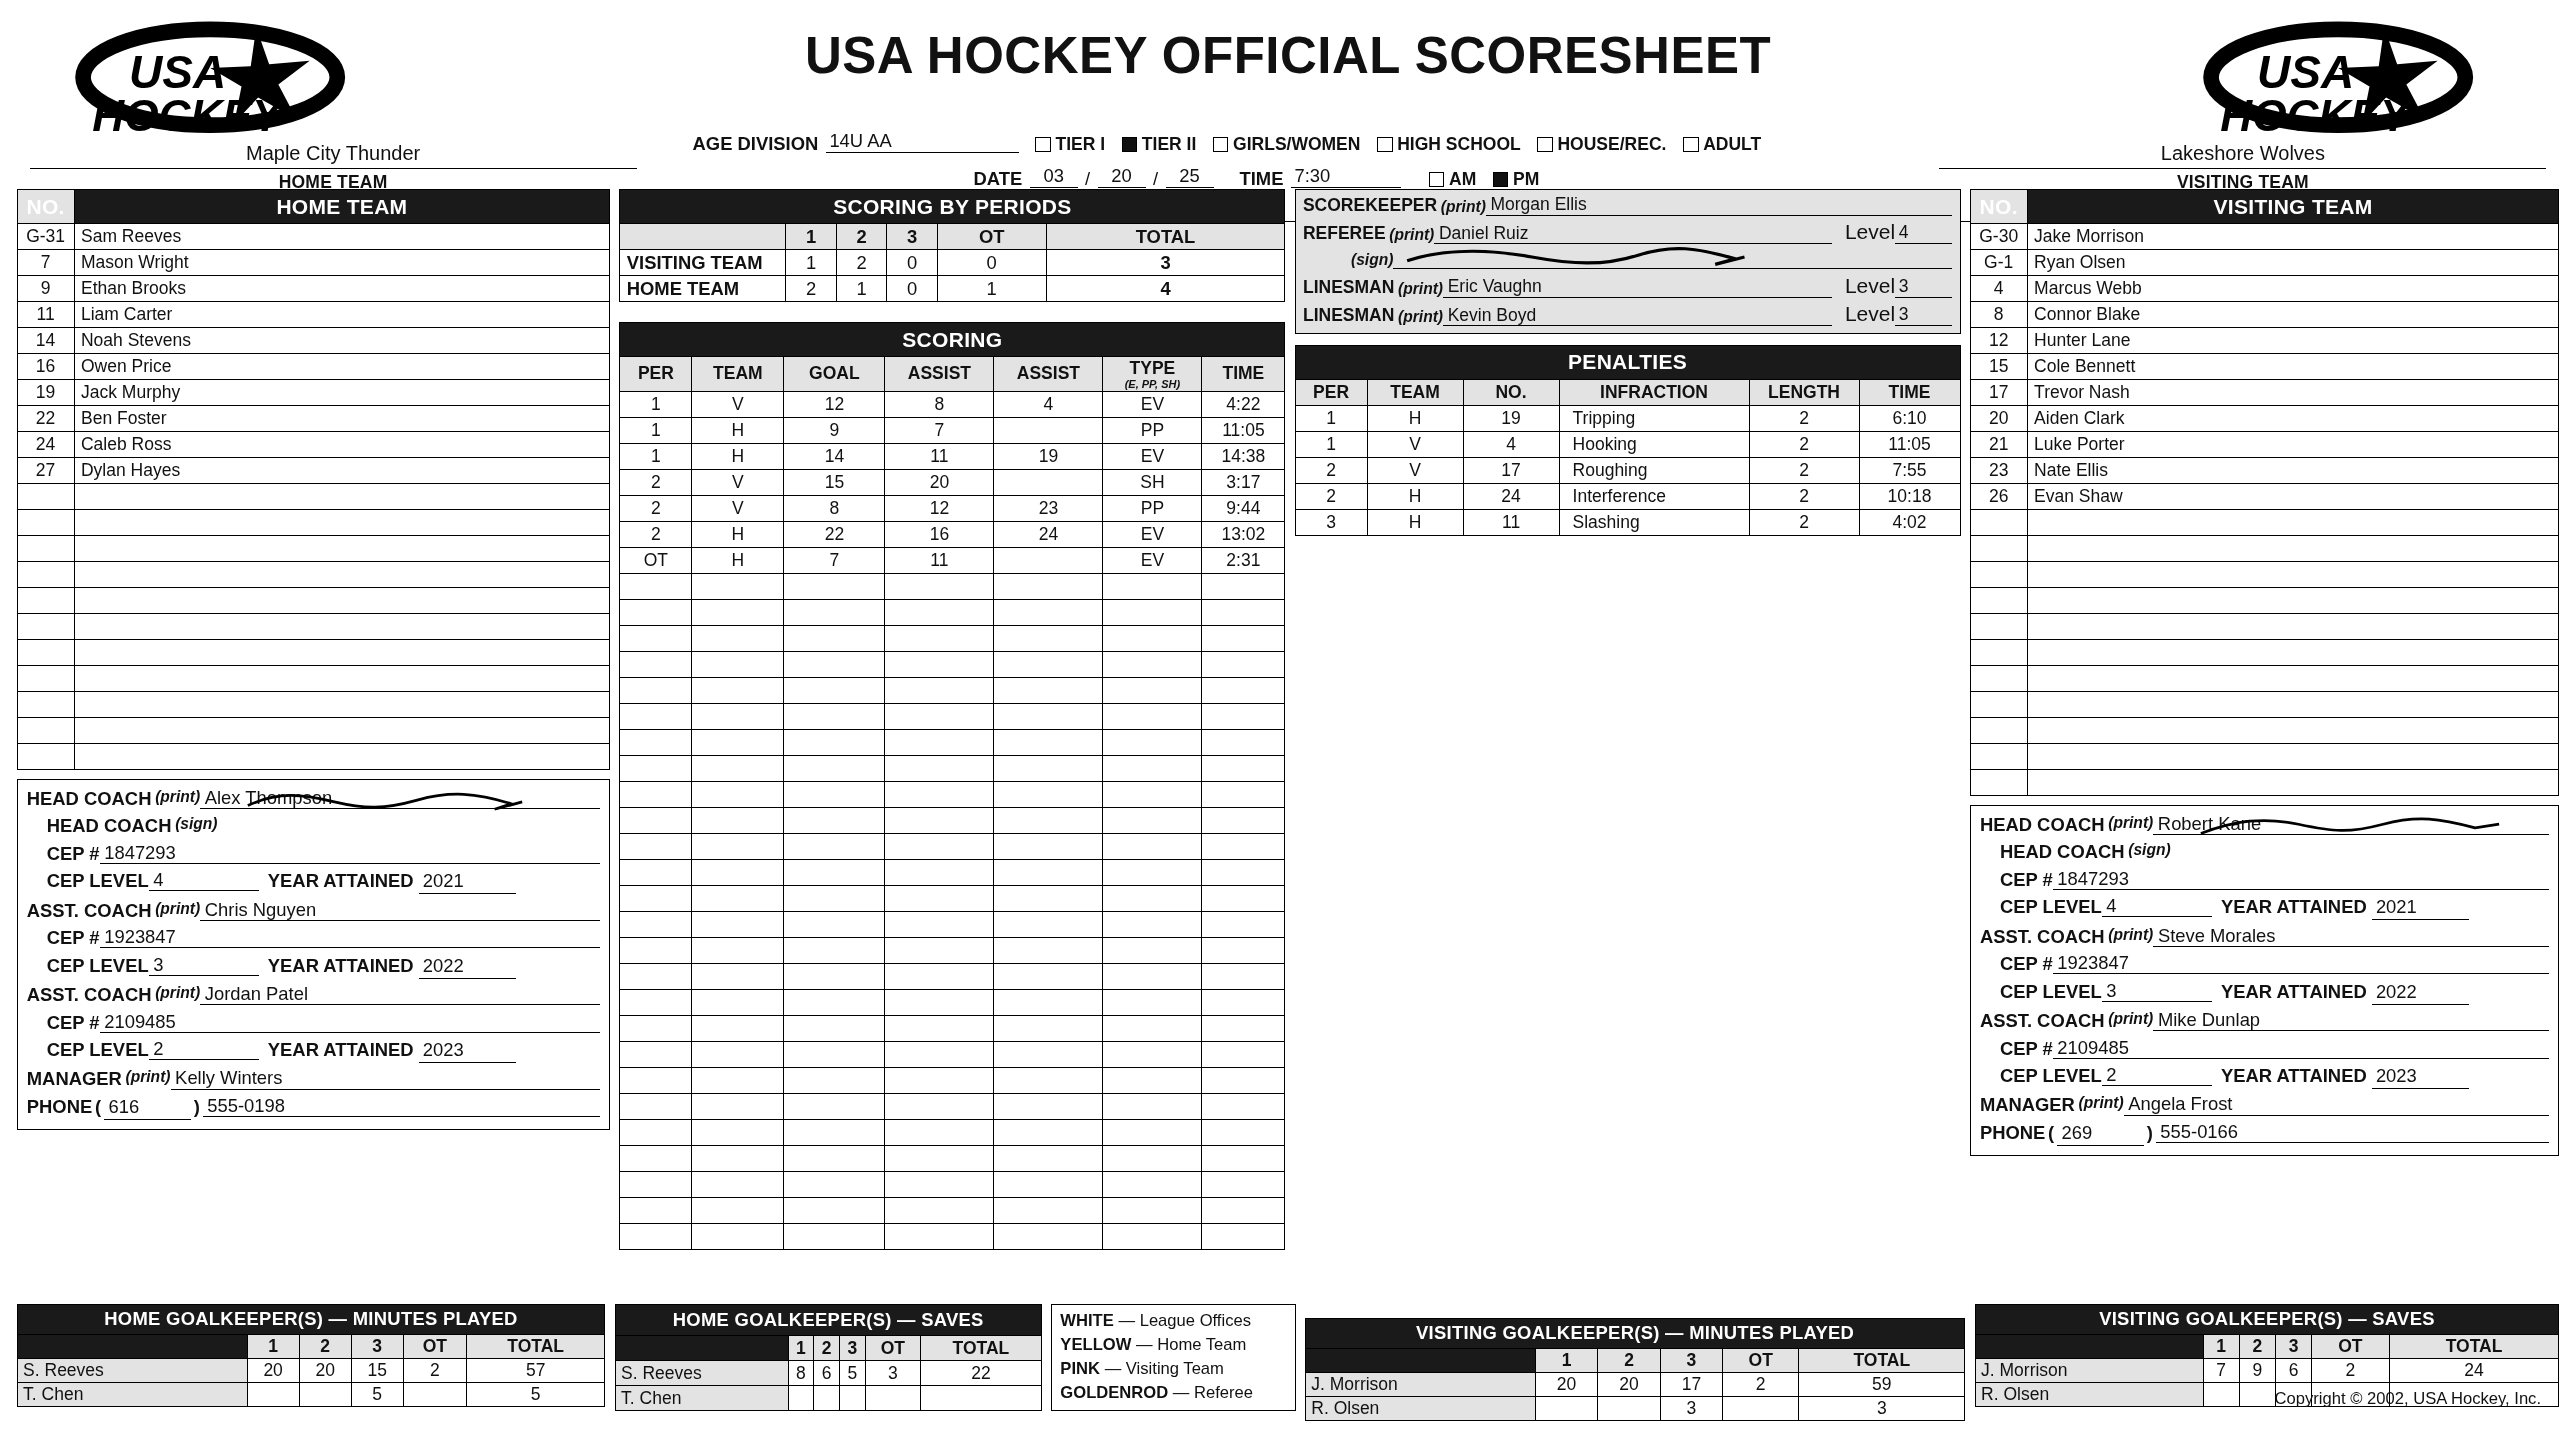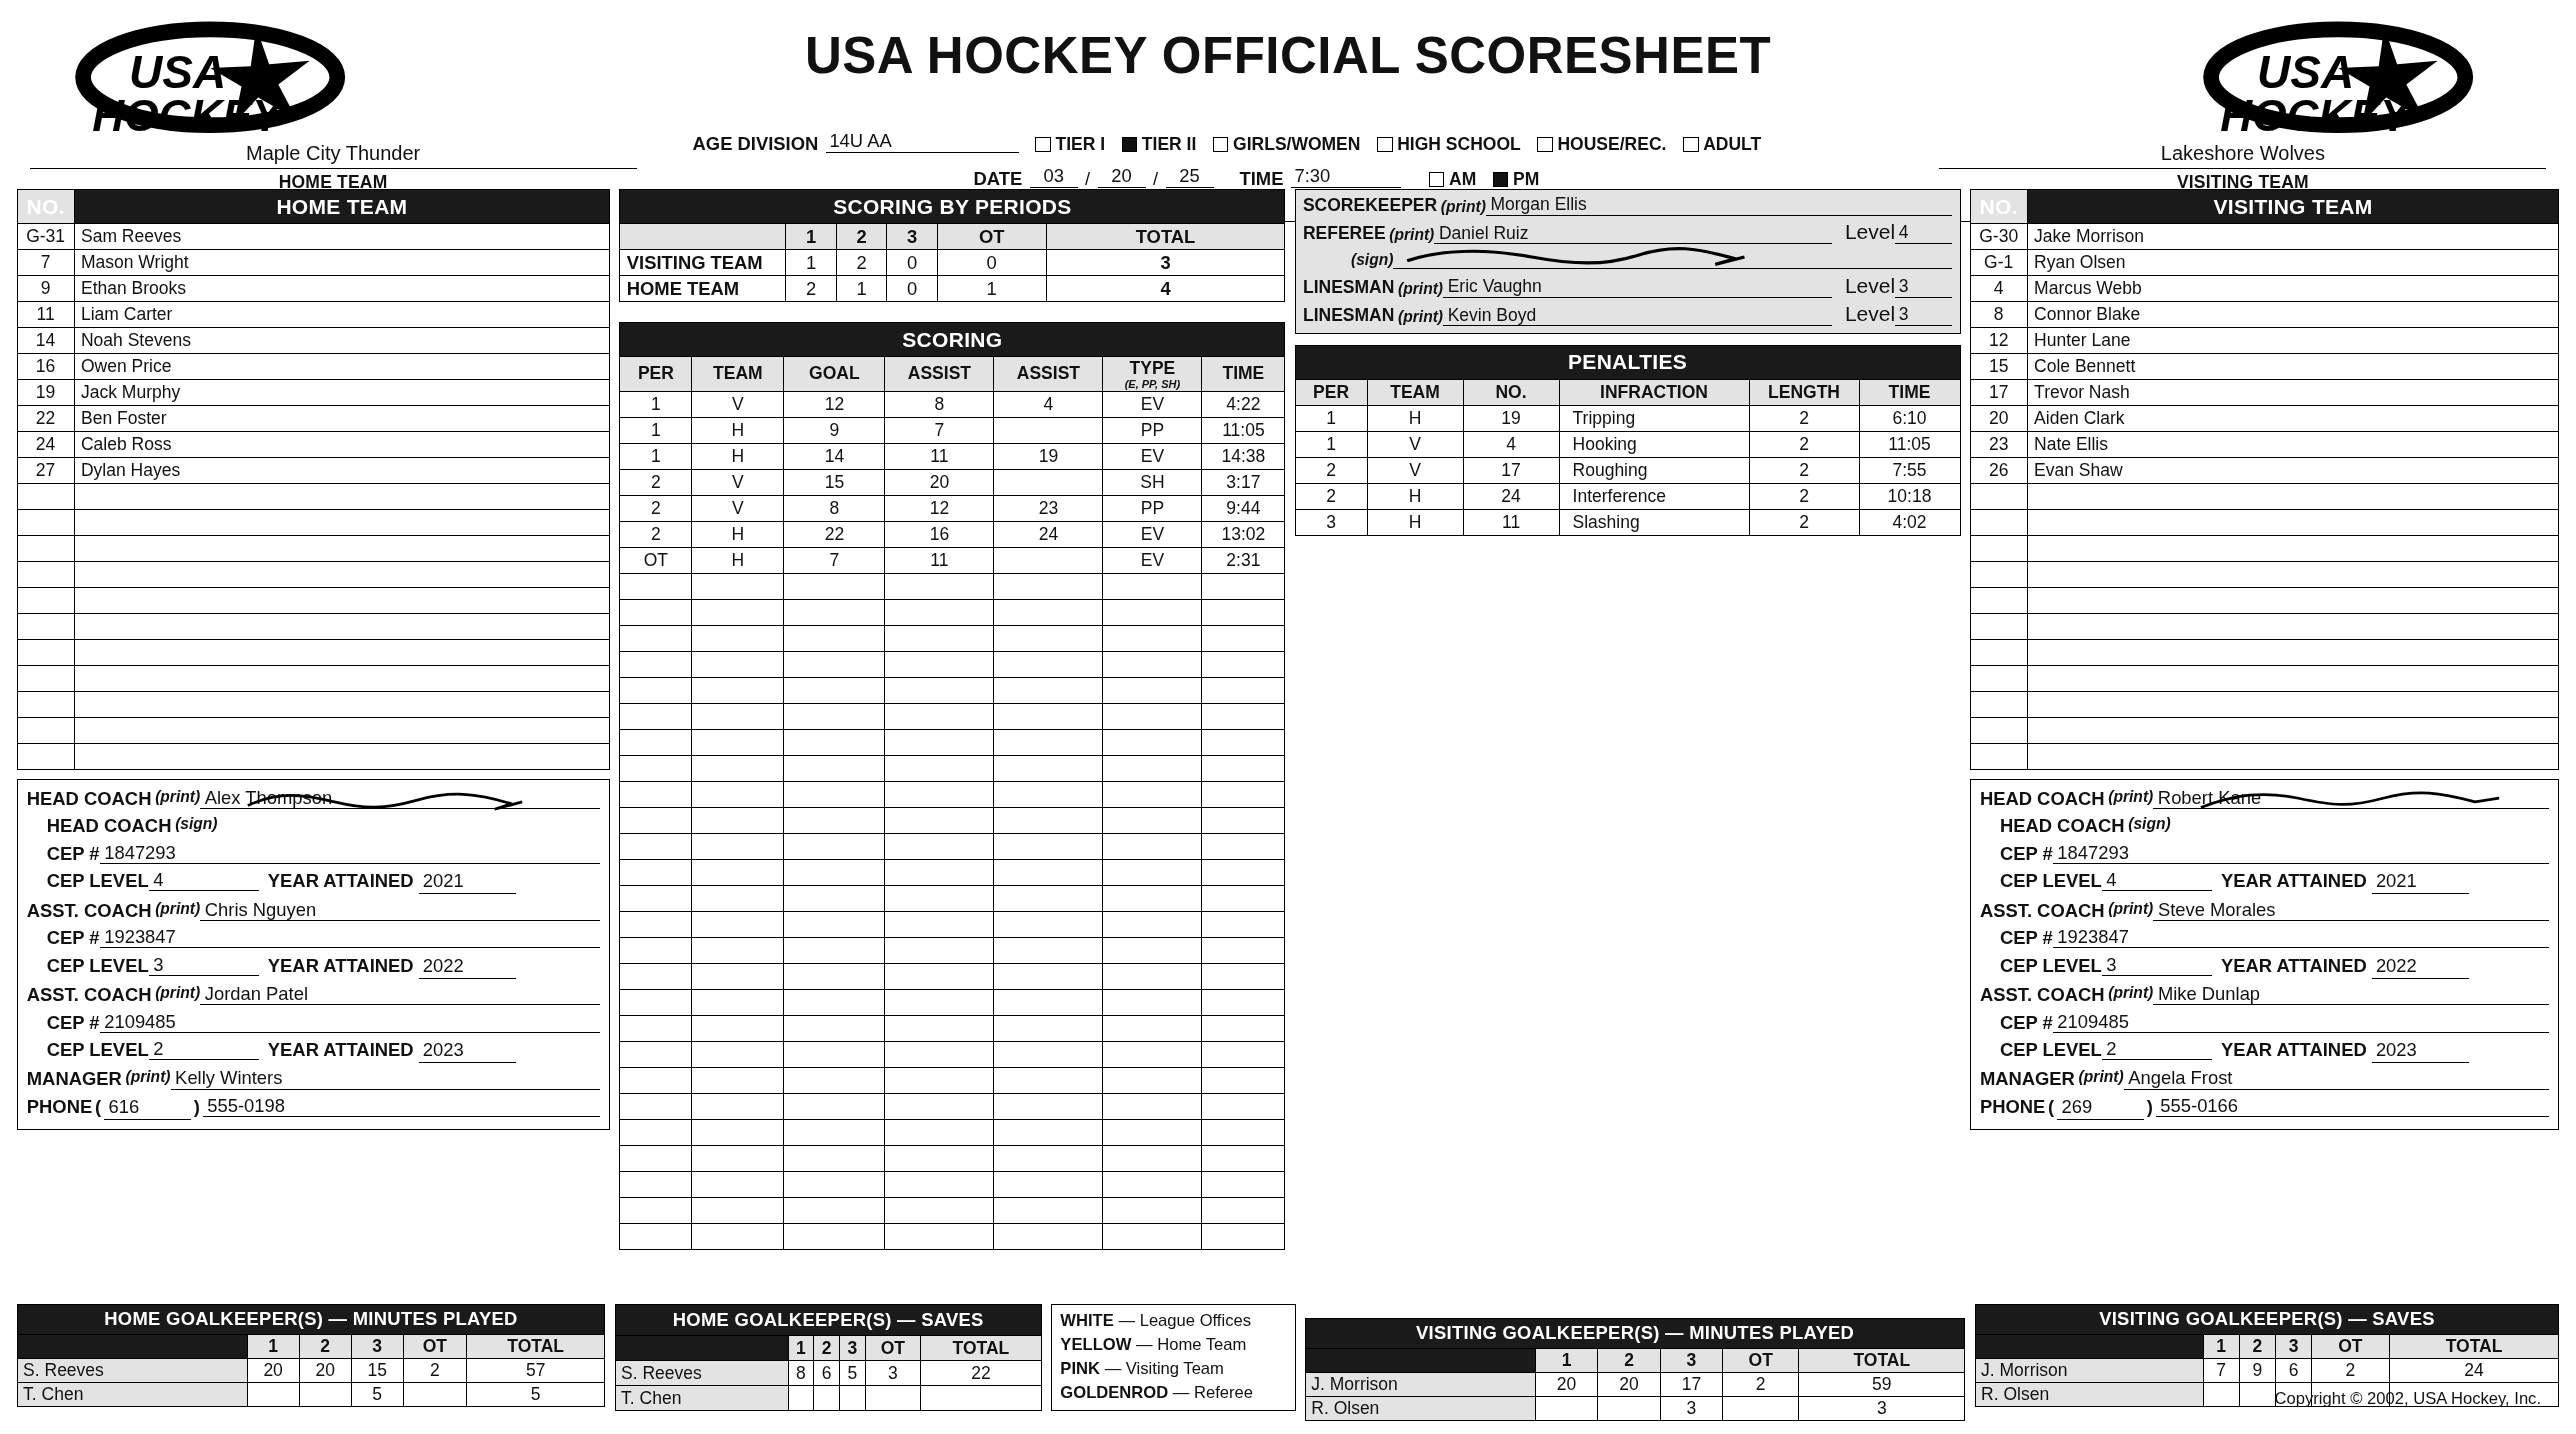--- a/index.html
+++ b/index.html
@@ -920,20 +920,24 @@
               <td class="no">15</td>
               <td class="nm">Cole Bennett</td>
             </tr>
             <tr>
               <td class="no">17</td>
               <td class="nm">Trevor Nash</td>
             </tr>
             <tr>
               <td class="no">20</td>
               <td class="nm">Aiden Clark</td>
+            </tr>
+            <tr>
+              <td class="no">21</td>
+              <td class="nm">Luke Porter</td>
             </tr>
             <tr>
               <td class="no">23</td>
               <td class="nm">Nate Ellis</td>
             </tr>
             <tr>
               <td class="no">26</td>
               <td class="nm">Evan Shaw</td>
             </tr>
             <tr>

